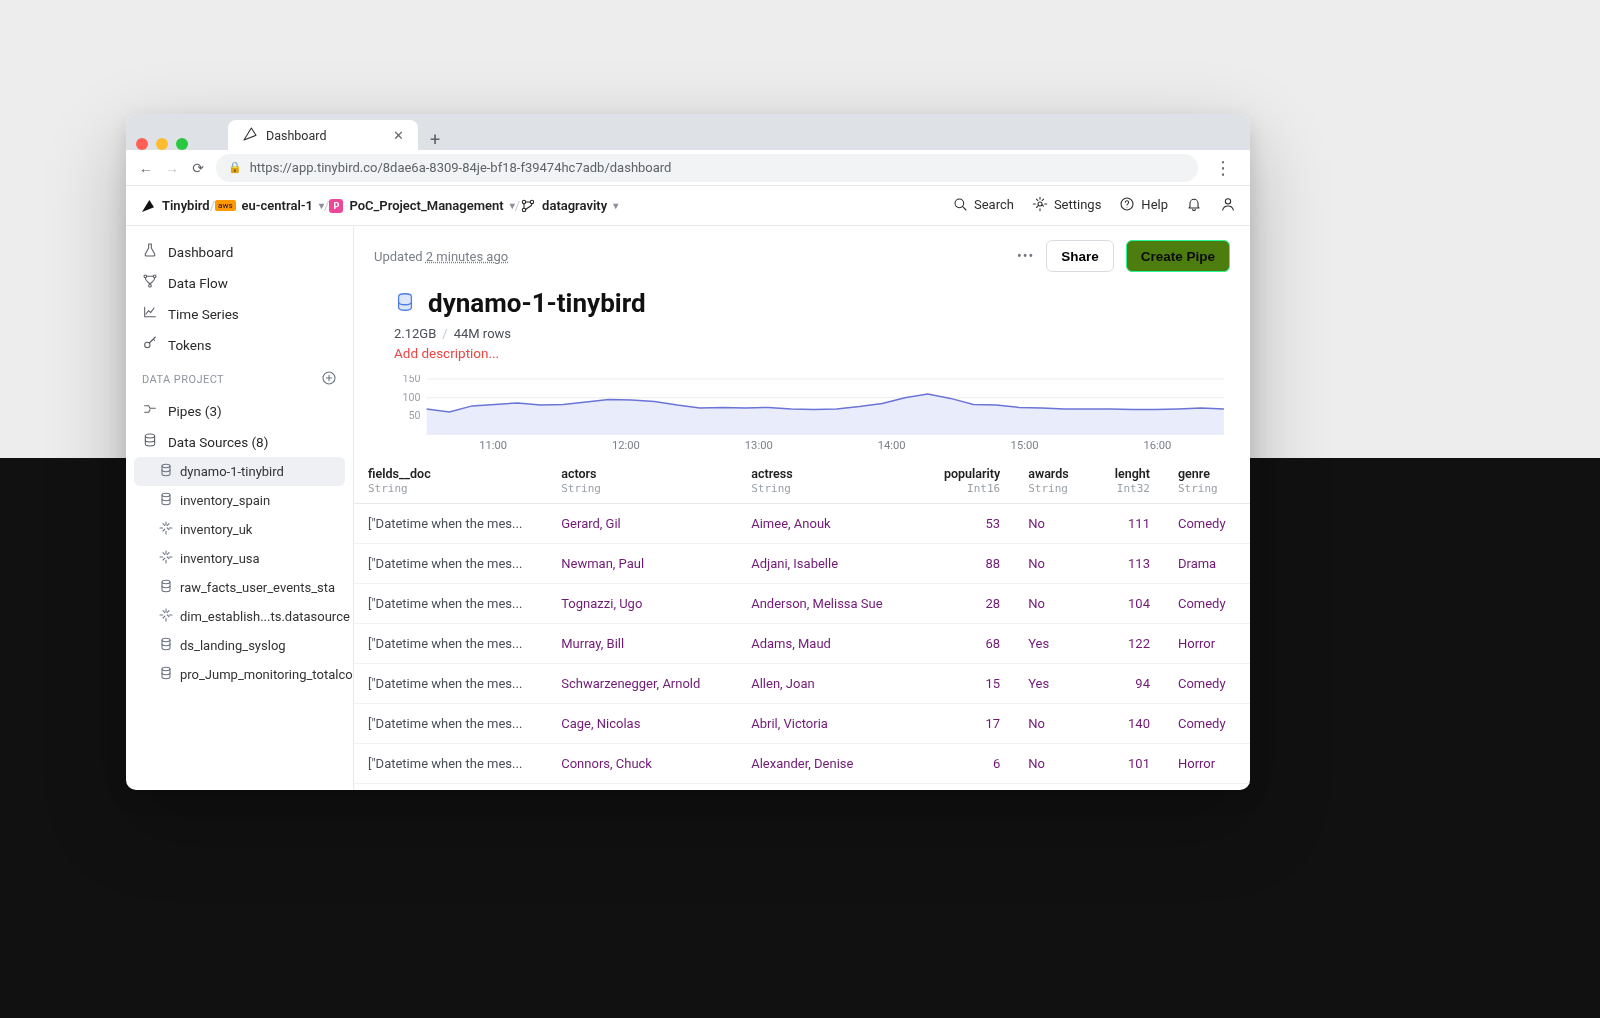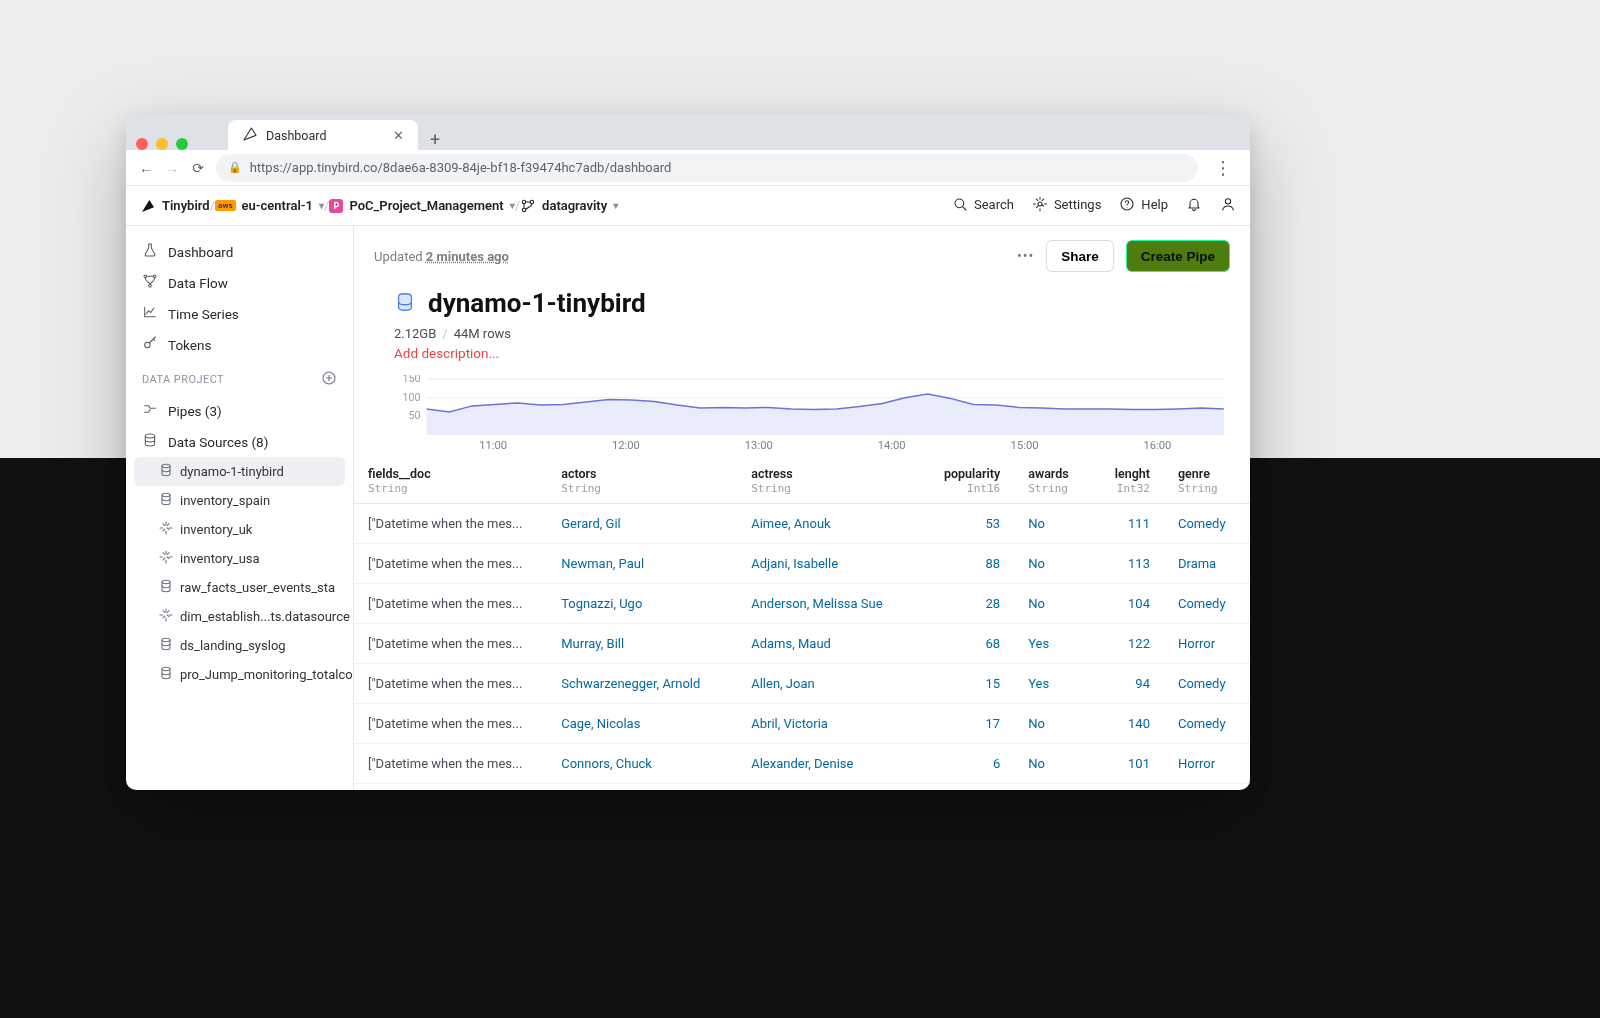--- a/index.html
+++ b/index.html
@@ -107,21 +107,21 @@
 .side-sub.active { background: #eef0f3; border-radius: 6px; margin: 0 8px; padding-left: 24px; }
 .side-sub .sico { width: 14px; text-align: center; color: #6b7280; font-size: 12px; }
 
 
 .main { flex: 1; display: flex; flex-direction: column; overflow: hidden; }
 .main-top {
   display: flex; align-items: center; justify-content: space-between;
   padding: 14px 20px 8px;
 }
 .updated { color: #7b8088; font-size: 13px; }
-.updated u { text-decoration: dotted underline; color: #7b8088; font-weight: bold; }
+.updated u { text-decoration: dotted underline; color: #7b8088; }
 .main-actions { display: flex; align-items: center; gap: 12px; }
 .btn {
   height: 32px; padding: 12px 14px; border-radius: 6px; font-size: 13.5px;
   display: inline-flex; align-items: center; justify-content: center;
   font-weight: 600; border: 1px solid #d8dce1; background: #fff; cursor: pointer;
 }
 .btn.primary { background: #4d7c0f; border-color: #27F795; color: #0b0b0b; }
 .more-dots { color: #6f7680; letter-spacing: 1px; }
 
 .title-row { display: flex; align-items: center; gap: 12px; padding: 8px 20px 4px 40px; }
@@ -145,21 +145,21 @@
 
 .tbl-wrap { flex: 1; overflow: auto; }
 table { width: 100%; border-collapse: collapse; font-size: 13px; }
 th {
   text-align: left; padding: 10px 14px 8px; border-bottom: 1px solid #e7e9ed;
   font-weight: 600; font-size: 12.5px; color: #222;
   background: #fff; position: sticky; top: 0;
 }
 th.num, td.num { text-align: right; }
 th .sub { display: block; font-weight: 400; color: #9aa0a8; font-size: 11px; margin-top: 1px; font-family: ui-monospace, Menlo, monospace; }
-td { padding: 12px 14px; border-bottom: 1px solid #eef0f3; color: #0369a1; white-space: nowrap; }
+td { padding: 12px 14px; border-bottom: 1px solid #eef0f3; color: #701a75; white-space: nowrap; }
 td:first-child { color: #4a4f57; max-width: 170px; overflow: hidden; text-overflow: ellipsis; }
 
 .svg-icon { width: 16px; height: 16px; stroke: currentColor; fill: none; stroke-width: 1.6; stroke-linecap: round; stroke-linejoin: round; }
 </style>
 </head>
 <body>
 
 <div class="backdrop-dark"></div>
 
 <div class="window">

